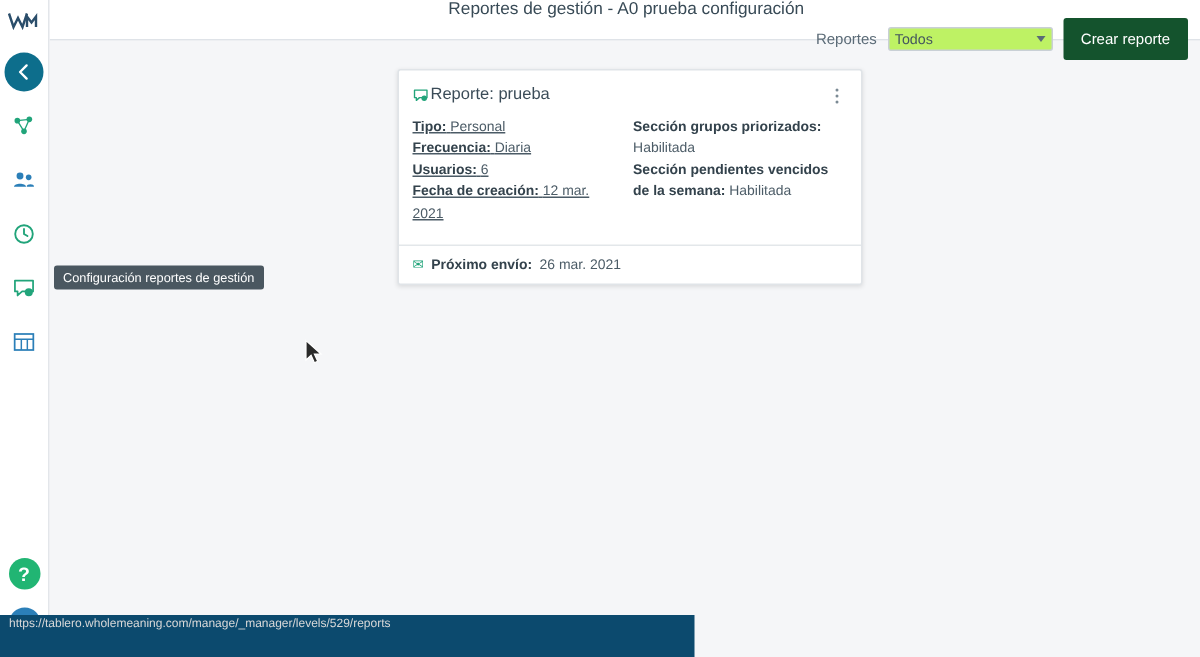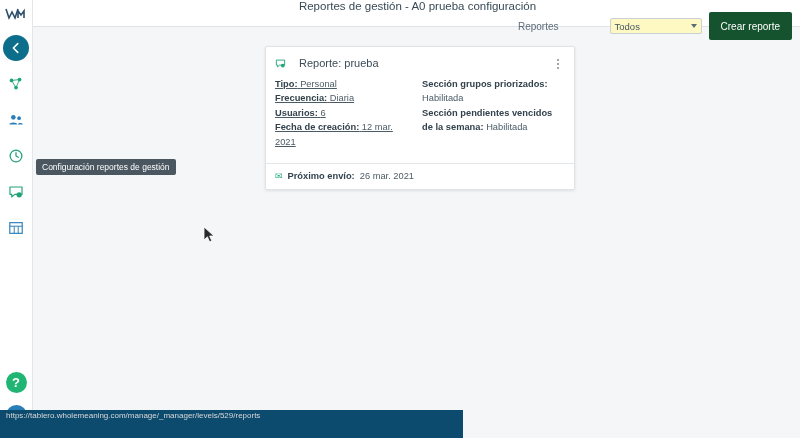--- a/index.html
+++ b/index.html
@@ -89,32 +89,31 @@
     margin-left: auto;
     display: flex;
     align-items: center;
     gap: 7px;
   }
   .filter-label {
     font-size: 10px;
     color: #5b6b77;
   }
   .select-box {
-    width: 92px; height: 16px;
+    width: 110px; height: 16px;
     border: 1px solid #c9d0d6;
     border-radius: 2px;
-    background: #fef9c3;
+    background: #bef264;
     font-size: 9.5px;
     color: #44555f;
     display: flex;
     align-items: center;
     padding: 0 4px;
     position: relative;
     cursor: pointer;
-    margin-left: 44px;
   }
   .select-box .caret {
     position: absolute;
     right: 4px;
     width: 0; height: 0;
     border-left: 3px solid transparent;
     border-right: 3px solid transparent;
     border-top: 4px solid #5a6b76;
   }
   .primary-btn {
@@ -145,21 +144,21 @@
     background: #ffffff;
     border: 1px solid #e0e4e8;
     border-radius: 2px;
     box-shadow: 0 1px 3px rgba(0,0,0,0.10);
   }
   .card-head {
     display: flex;
     align-items: flex-start;
     padding: 10px 10px 2px 9px;
   }
-  .card-title-wrap { display: flex; align-items: center; gap: 13px; }
+  .card-title-wrap { display: flex; align-items: center; gap: 1px; }
   .card-title {
     font-size: 11px;
     color: #3b4c58;
   }
   .kebab {
     margin-left: auto;
     width: 12px;
     display: flex; flex-direction: column; align-items: center; gap: 2px;
     padding-top: 2px;
     cursor: pointer;
@@ -184,21 +183,21 @@
     align-items: center;
     gap: 5px;
     font-size: 9.3px;
     color: #4b5b66;
   }
   .mail-icon { color: #21a47a; font-size: 9px; line-height: 1; }
 
   
   .tooltip {
     position: absolute;
-    left: 3px; top: 132px;
+    left: 3px; top: 150px;
     background: #4a5760;
     color: #ffffff;
     font-size: 8.5px;
     padding: 3px 6px;
     border-radius: 2px;
     white-space: nowrap;
     z-index: 8;
   }
 
   

